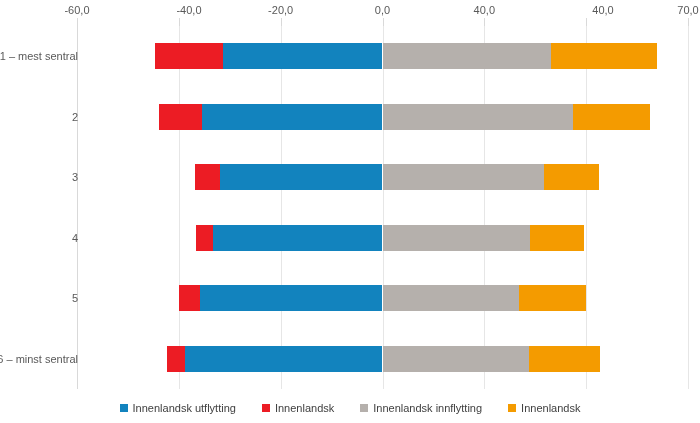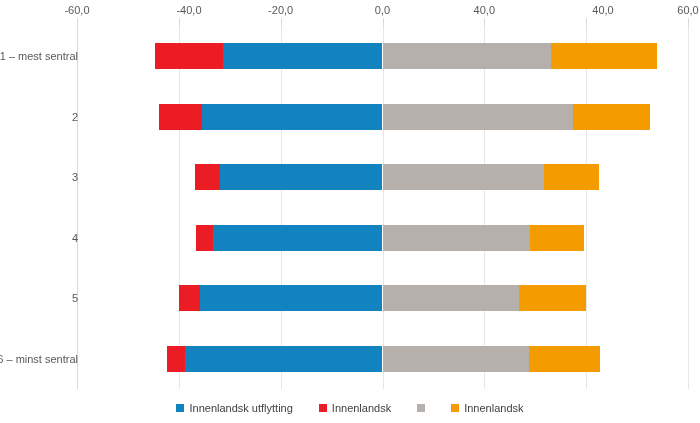--- a/index.html
+++ b/index.html
@@ -120,21 +120,21 @@
       <div class="xtick-label" style="left: 189px;">-40,0</div>
       <div class="xtick-mark" style="left: 280.667px;"></div>
       <div class="xtick-label" style="left: 280.667px;">-20,0</div>
       <div class="xtick-mark" style="left: 382.5px;"></div>
       <div class="xtick-label" style="left: 382.5px;">0,0</div>
       <div class="xtick-mark" style="left: 484.333px;"></div>
       <div class="xtick-label" style="left: 484.333px;">40,0</div>
       <div class="xtick-mark" style="left: 586.167px;"></div>
       <div class="xtick-label" style="left: 603px;">40,0</div>
       <div class="xtick-mark" style="left: 688px;"></div>
-      <div class="xtick-label" style="left: 688px;">60,0</div>
+      <div class="xtick-label" style="left: 688px;">70,0</div>
     </div>
   <div id="y-axis">
       <div class="ytick-label" style="top: 56.25px; margin-left: 23px;">1 – mest sentral</div>
       <div class="ytick-label" style="top: 116.75px;">2</div>
       <div class="ytick-label" style="top: 177.25px;">3</div>
       <div class="ytick-label" style="top: 237.75px;">4</div>
       <div class="ytick-label" style="top: 298.25px;">5</div>
       <div class="ytick-label" style="top: 358.75px;">6 – minst sentral</div>
     </div>
   <div id="bars-layer">
@@ -180,20 +180,21 @@
       <div class="legend-item">
         <span class="legend-swatch" style="background: rgb(18, 131, 190);"></span>
         <span>Innenlandsk utflytting</span>
       </div>
       <div class="legend-item">
         <span class="legend-swatch" style="background: rgb(236, 28, 36);"></span>
         <span>Innenlandsk</span>
       </div>
       <div class="legend-item">
         <span class="legend-swatch" style="background: rgb(181, 176, 172);"></span>
+        <span>Innenlandsk innflytting</span>
       </div>
       <div class="legend-item">
         <span class="legend-swatch" style="background: rgb(244, 155, 0);"></span>
         <span>Innenlandsk</span>
       </div>
     </div>
 
 </div>
 
 </body></html>

